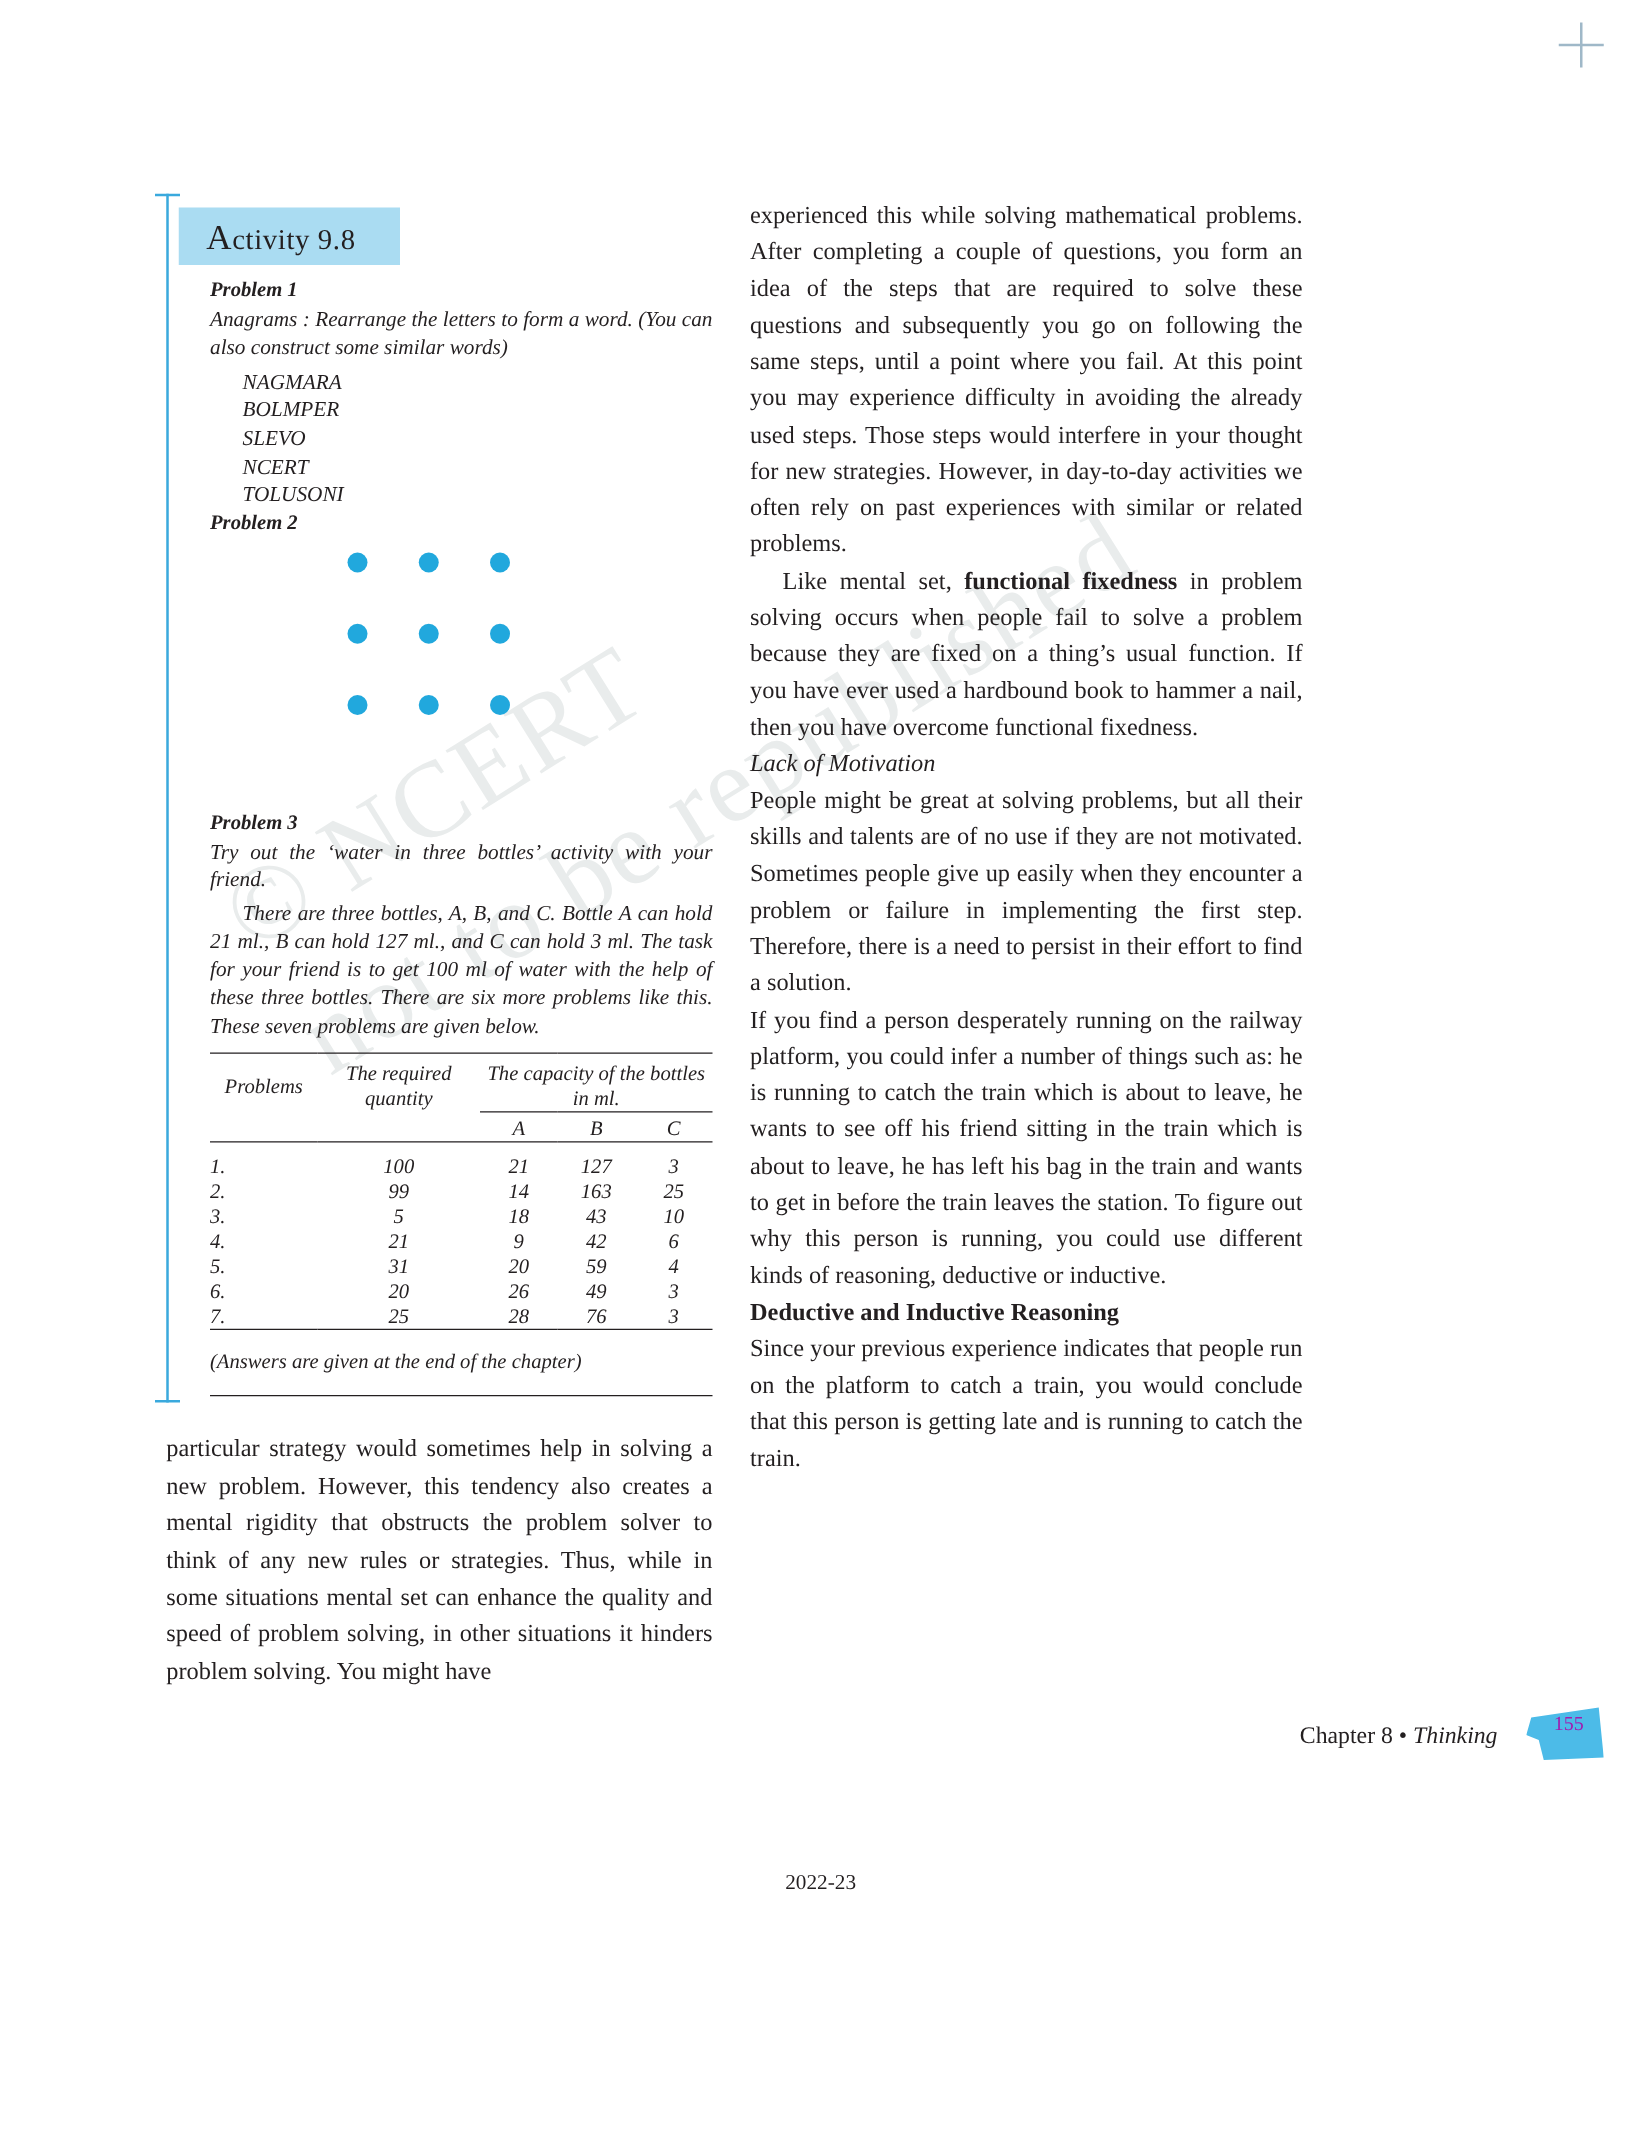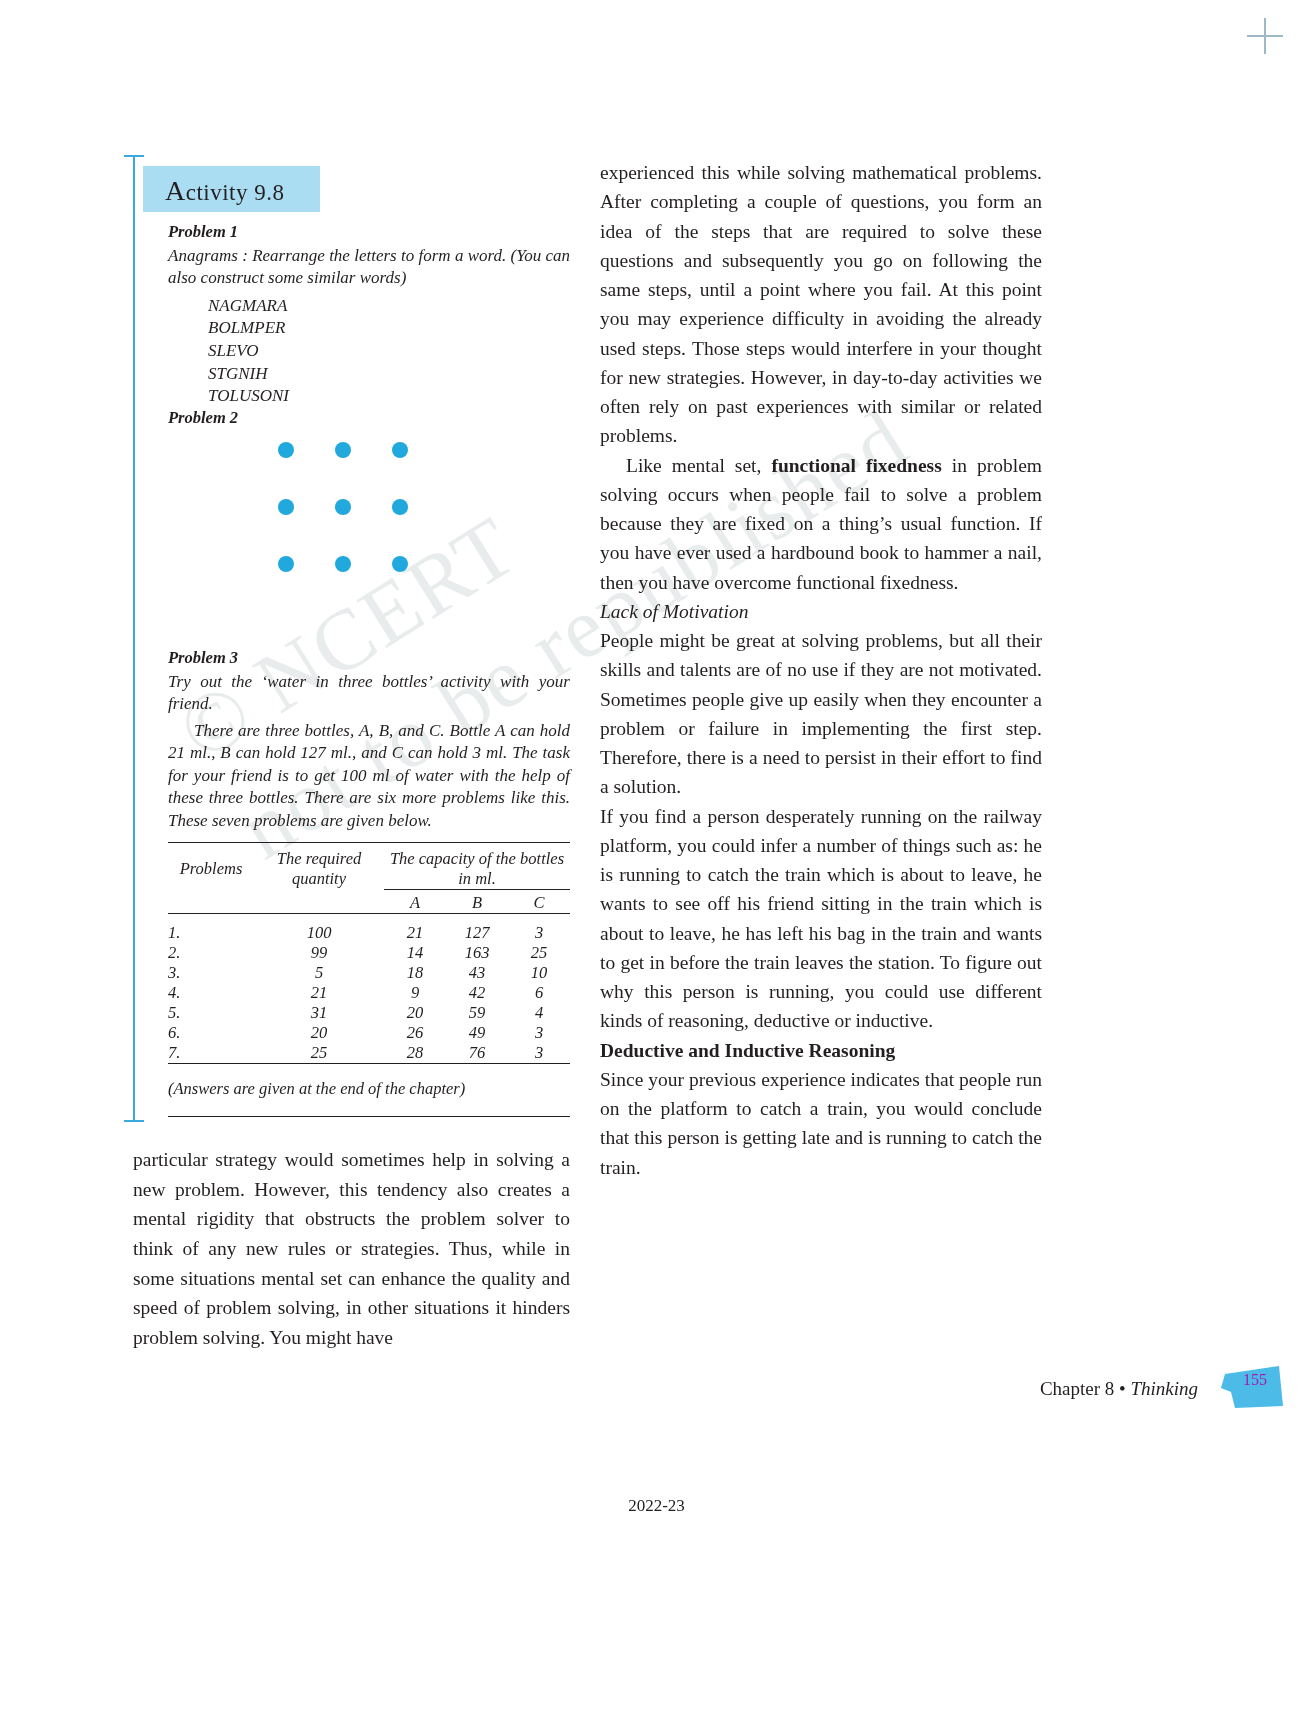--- a/index.html
+++ b/index.html
@@ -76,21 +76,21 @@
   .prob-title {
     font-weight:bold; font-style:italic; font-size:16.5px;
     margin:0 0 3px 0;
   }
   .ital {
     font-style:italic; font-size:17px; line-height:1.32;
     text-align:justify; margin:0;
   }
   .anagram-list {
     font-style:italic; font-size:17px; line-height:1.33;
-    margin:5px 0 0 40px;
+    margin:5px 0 0 26px;
   }
 
   
   .dots-grid {
     position:relative; margin:14px 0 0 110px; width:150px; height:150px;
   }
   .dot {
     position:absolute; width:16px; height:16px; border-radius:50%;
     background:#21a8dd;
   }
@@ -177,21 +177,21 @@
       <span class="cap">A</span><span>ctivity 9.8</span>
     </div>
 
     <div class="lbox" style="top:222px;">
       <p class="prob-title">Problem 1</p>
       <p class="ital">Anagrams : Rearrange the letters to form a word. (You can also construct some similar words)</p>
       <div class="anagram-list">
         <div>NAGMARA</div>
         <div>BOLMPER</div>
         <div>SLEVO</div>
-        <div>STGNIH</div>
+        <div>NCERT</div>
         <div>TOLUSONI</div>
       </div>
     </div>
 
     <div class="lbox" style="top:408px;">
       <p class="prob-title">Problem 2</p>
       <div class="dots-grid">
         <div class="dot" style="left:0px;   top:0px;"></div>
         <div class="dot" style="left:57px;  top:0px;"></div>
         <div class="dot" style="left:114px; top:0px;"></div>

